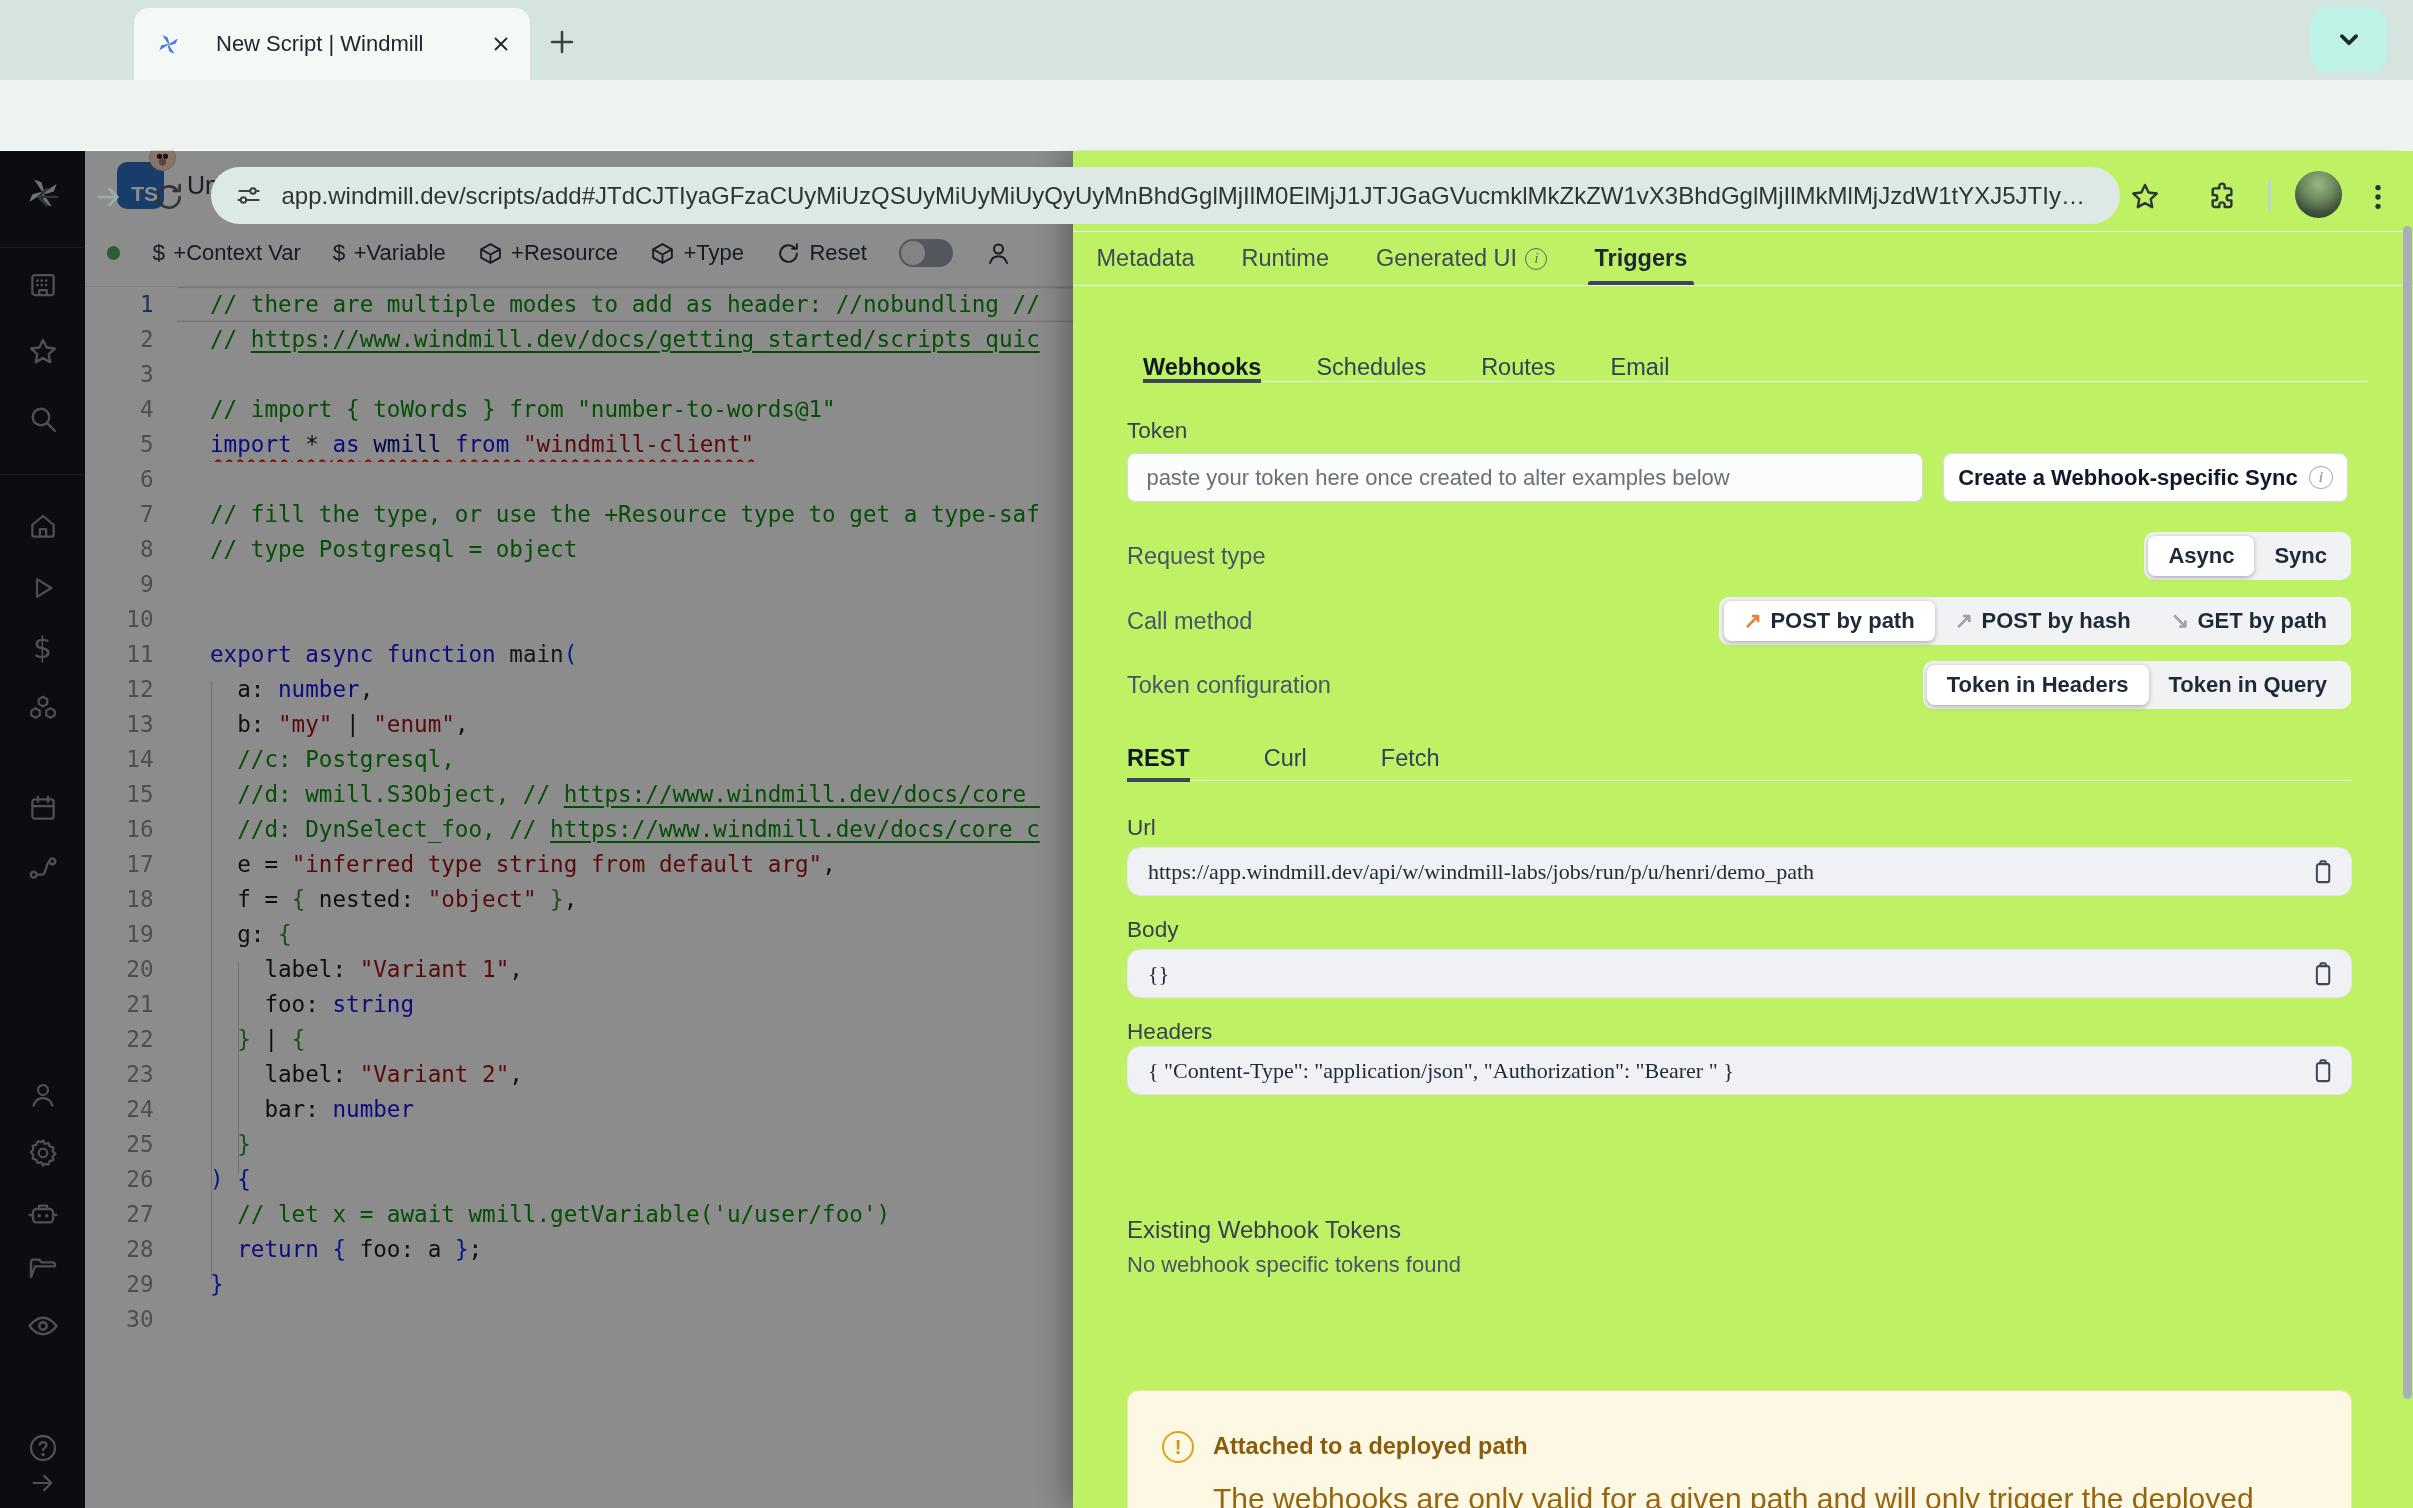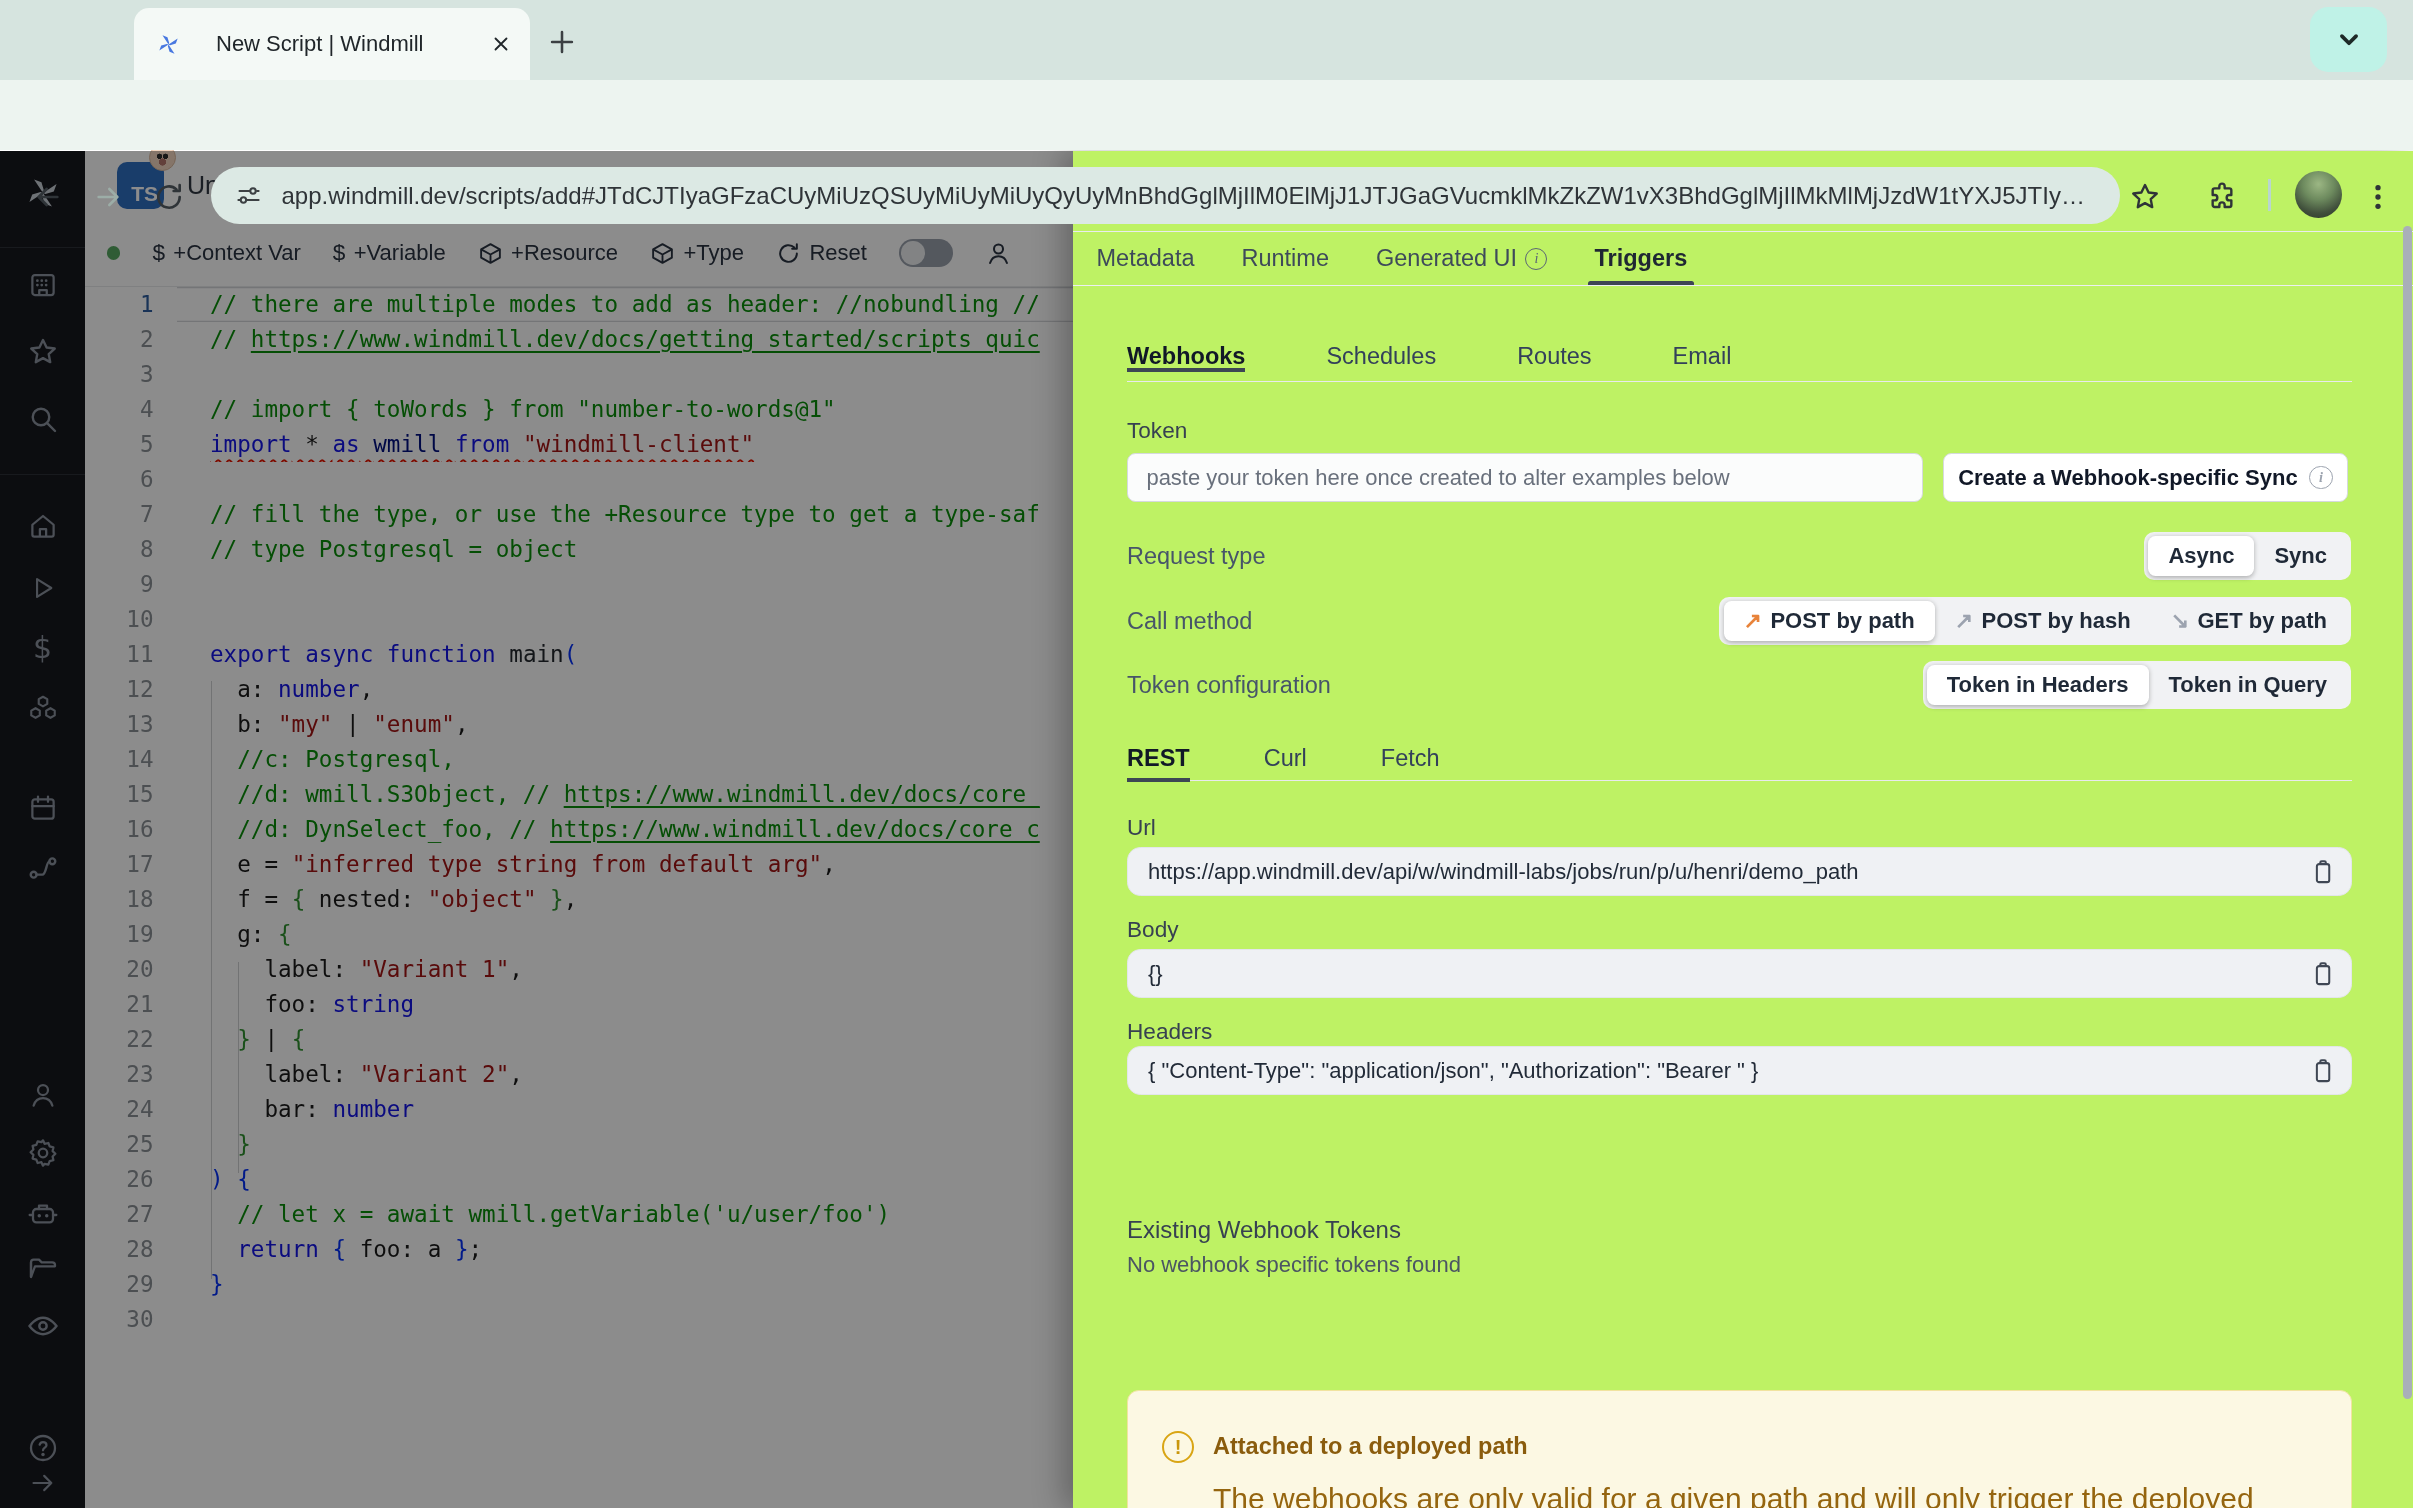--- a/index.html
+++ b/index.html
@@ -75,22 +75,22 @@
   #main-tabs{position:absolute;left:0;top:80px;width:100%;height:55px;border-top:1.7px solid #e9ecef;
     border-bottom:0.8px solid #eceff2;display:flex;align-items:stretch;gap:47px;padding-left:23.5px;box-sizing:border-box;}
   #main-tabs .tabitem{position:relative;display:flex;align-items:center;gap:8.4px;font-size:23.5px;color:#3e4a5a;}
   #main-tabs .tabitem.active{color:#1f2733;font-weight:600;}
   #main-tabs .tabitem.active::after{content:'';position:absolute;left:-6.7px;right:-6.7px;bottom:0;height:4.2px;
     background:#3d4654;border-radius:2.5px 2.5px 0 0;}
   .info-dot{display:inline-flex;align-items:center;justify-content:center;width:22px;height:22px;border-radius:50%;
     border:1.7px solid #5b6675;color:#5b6675;font-size:14.2px;font-style:italic;font-family:"Liberation Serif",serif;box-sizing:border-box;}
 
   #content{position:absolute;left:54px;top:136px;width:1225px;height:1222px;}
-  #trigger-tabs{position:absolute;left:0;top:45px;width:100%;height:49px;border-bottom:1.7px solid #e8eaed;
-    display:flex;align-items:center;gap:81px;}
+  #trigger-tabs{position:absolute;left:16px;top:45px;width:100%;height:49px;border-bottom:1.7px solid #e8eaed;
+    display:flex;align-items:flex-end;gap:55px;}
   #trigger-tabs .tabitem{position:relative;display:flex;align-items:center;font-size:23.5px;color:#33415a;}
   #trigger-tabs .tabitem.active{font-weight:bold;color:#111827;}
   #trigger-tabs .tabitem.active::after{content:'';position:absolute;left:0;right:0;bottom:-1.7px;height:4.2px;background:#3d4654;}
 
   .sec-label{position:absolute;left:0;font-size:22.6px;color:#374151;}
   #token-input{position:absolute;left:0;top:166px;width:796px;height:49px;box-sizing:border-box;
     background:#fbfcfc;border:1.7px solid #d5d9de;border-radius:8.4px;font-size:22px;color:#1f2937;
     padding:0 18.4px;font-family:"Liberation Sans",sans-serif;outline:none;}
   #token-input::placeholder{color:#69707c;}
   #create-token-btn{position:absolute;left:816px;top:166px;width:405px;height:49px;box-sizing:border-box;
@@ -108,21 +108,21 @@
   .seg-ic.orange{color:#e8833a;}
 
   #snippet-tabs{position:absolute;left:0;top:449px;width:100%;height:44px;border-bottom:1.7px solid #e8eaed;
     display:flex;align-items:stretch;gap:74px;}
   #snippet-tabs .tabitem{position:relative;display:flex;align-items:center;font-size:23.5px;color:#33415a;}
   #snippet-tabs .tabitem.active{font-weight:600;color:#111827;}
   #snippet-tabs .tabitem.active::after{content:'';position:absolute;left:0;right:0;bottom:-1.7px;height:4.2px;background:#3d4654;}
 
   .field{position:absolute;left:0;width:100%;height:49px;background:#eff1f4;border:1.7px solid #e3e6ea;border-radius:13.4px;
     box-sizing:border-box;display:flex;align-items:center;padding:0 70px 0 20px;font-size:22px;color:#222b38;
-    white-space:nowrap;overflow:hidden;}
+    white-space:nowrap;overflow:hidden;font-family:Liberation Serif, serif;}
   .clip-ic{position:absolute;right:15px;top:50%;transform:translateY(-50%);color:#3f4754;}
 
   #existing-title{position:absolute;left:0;top:929px;font-size:24px;color:#374151;font-weight:500;}
   #existing-sub{position:absolute;left:0;top:965px;font-size:22px;color:#4b5563;}
 
   #warn-box{position:absolute;left:0;top:1103px;width:100%;height:218px;background:#fcf8e3;
     border:1.7px solid #f1e3a0;border-radius:11.7px;box-sizing:border-box;}
   #warn-ic{position:absolute;left:34px;top:40px;width:32px;height:32px;border-radius:50%;border:2.5px solid #d9a514;
     box-sizing:border-box;display:flex;align-items:center;justify-content:center;
     color:#c9960c;font-size:20px;font-weight:bold;}

